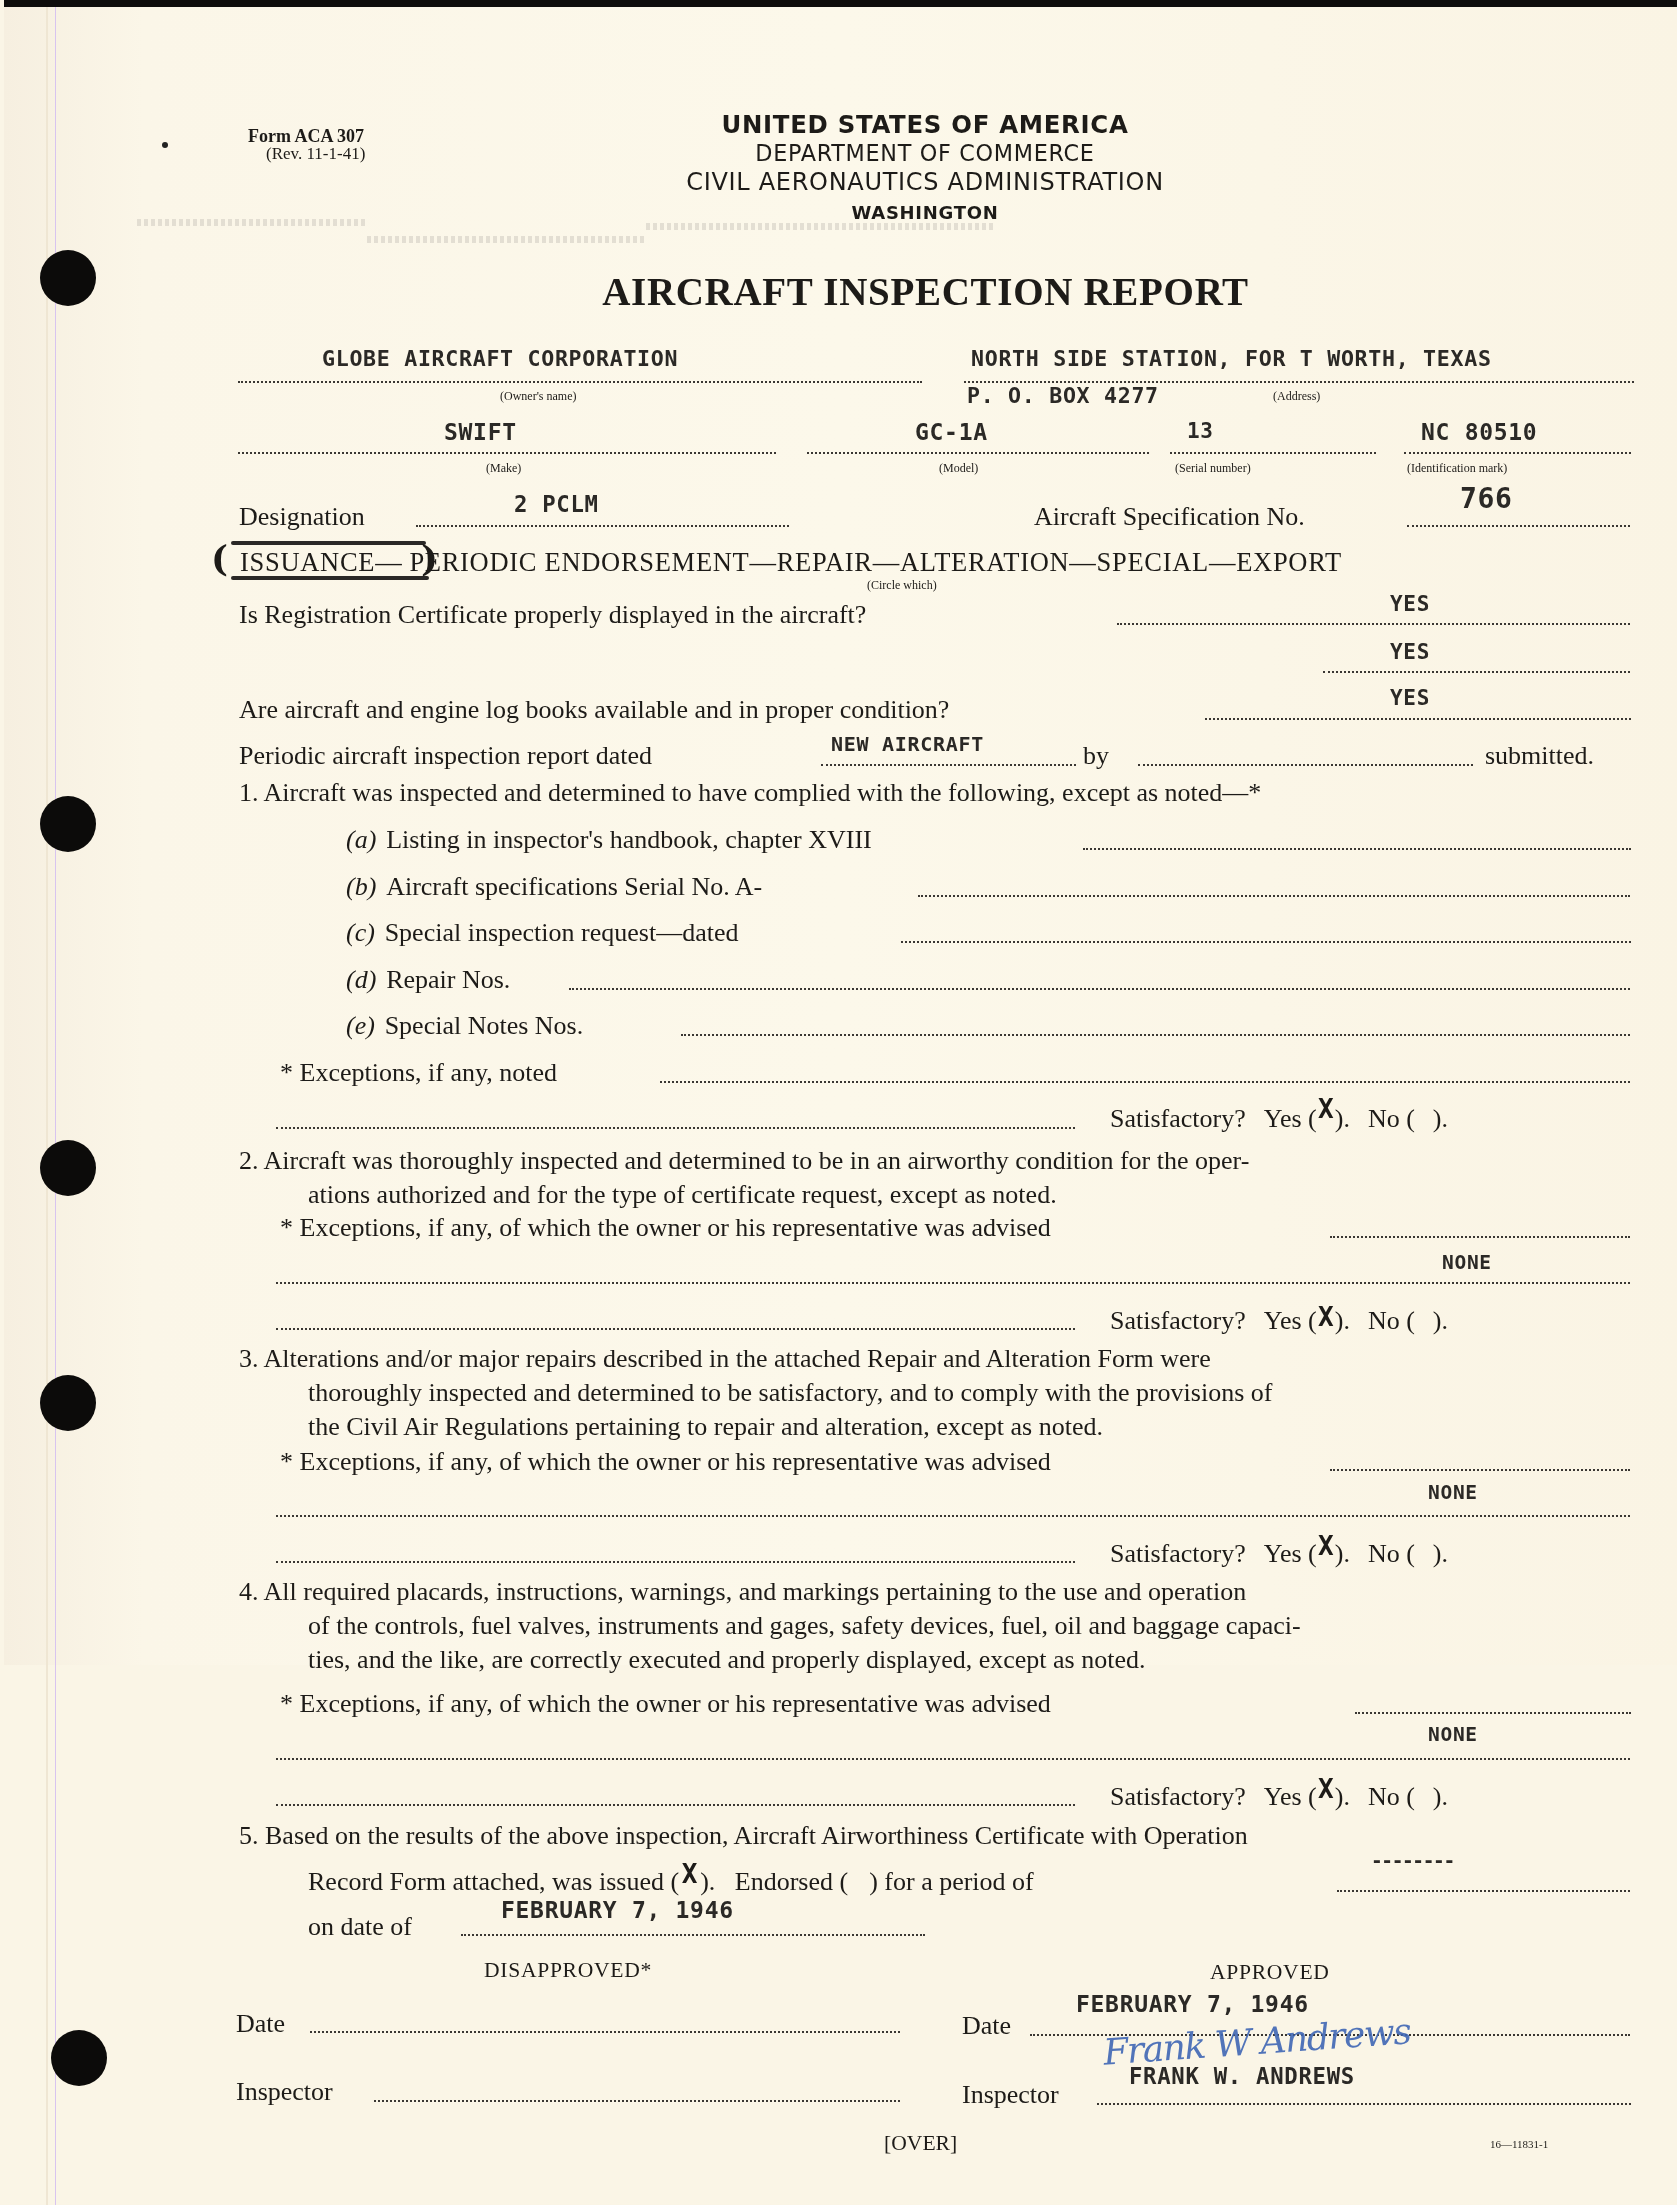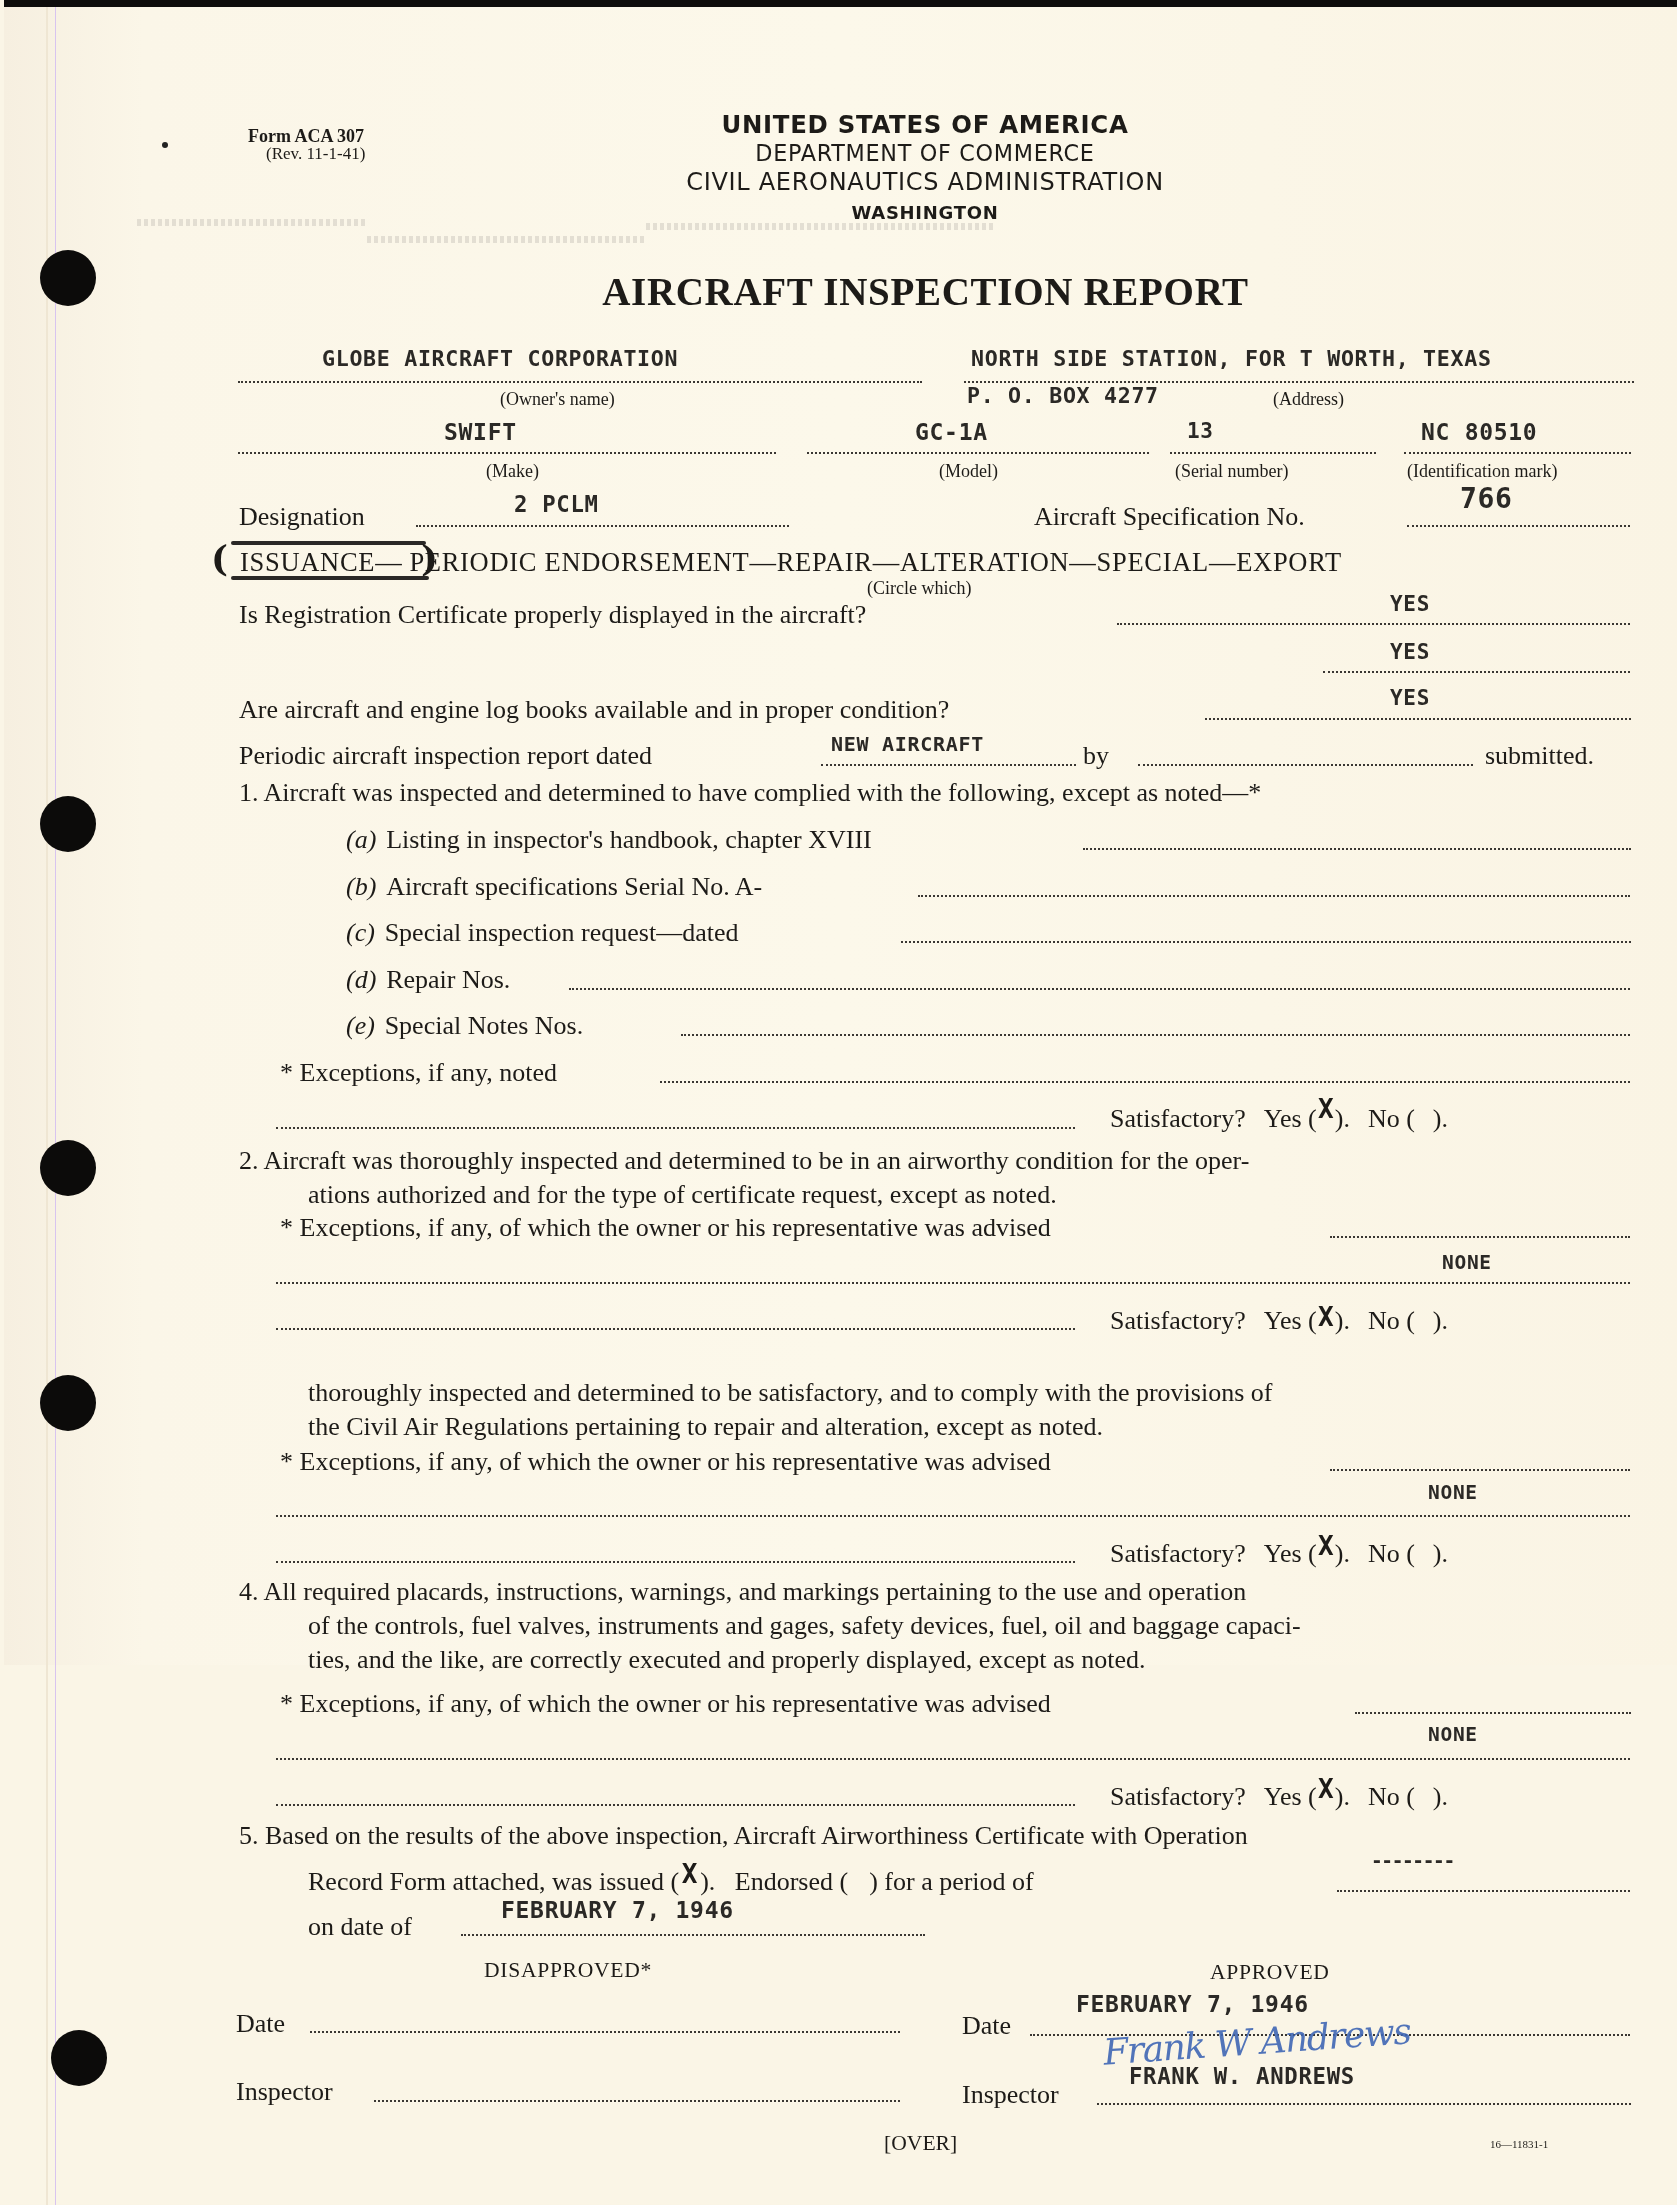--- a/index.html
+++ b/index.html
@@ -15,21 +15,21 @@
   .margin-line { position: absolute; left: 51px; top: 7px; width: 1.4px; height: 2198px; background: #d8c4ef; }
   .margin-line2 { position: absolute; left: 42px; top: 7px; width: 2.1px; height: 2198px; background: #efe6d3; }
   .hole { position: absolute; width: 56px; height: 56px; border-radius: 50%; background: #0c0b0a; }
   .dot { position: absolute; width: 6.3px; height: 6.3px; border-radius: 50%; background: #222; }
 
   .abs { position: absolute; white-space: nowrap; }
   .sans { font-family: "DejaVu Sans", "Liberation Sans", sans-serif; }
   .typed { font-family: "DejaVu Sans Mono", "Liberation Mono", monospace; font-weight: bold;
     color: #2b2926; letter-spacing: 0.7px; filter: blur(0.5px); }
   .body-text { font-size: 26px; line-height: 1; font-family: "Liberation Serif", "DejaVu Serif", serif; }
-  .small { font-size: 18px; font-family: "Liberation Serif", "DejaVu Serif", serif; }
+  .small { font-size: 12px; font-family: "Liberation Serif", "DejaVu Serif", serif; }
   .rule { position: absolute; height: 0; border-bottom: 2.1px dotted #3a3733; }
   .ghost { position: absolute; height: 7px; background: repeating-linear-gradient(90deg, #cfcac0 0 4.2px, transparent 4.2px 7px); opacity: .55; }
 
   .hdr { text-align: center; width: 698px; left: 572px; }
   .circle-top, .circle-bot { position: absolute; height: 3.5px; background: #2a2826; border-radius: 2.1px; }
   .paren-big { position: absolute; font-size: 36px; font-weight: bold; line-height: 1; }
   .sig { position: absolute; font-family: "DejaVu Serif", serif; font-style: italic; color: #3f67b5;
     font-size: 36px; transform: rotate(-4deg); letter-spacing: -1.4px; opacity: .9; }
   .xmark { font-family: "DejaVu Sans Mono", monospace; font-weight: bold; filter: blur(0.6px); }
 </style>
@@ -175,20 +175,21 @@
   <div class="abs body-text" style="left:1106px;top:1308px;display:flex">
     <span>Satisfactory?</span>
     <span style="margin-left:18px">Yes (</span>
     <span class="xmark" style="display:inline-block;width:18px;text-align:center;margin-top:-4.2px">X</span>
     <span>).</span>
     <span style="margin-left:18px">No (</span>
     <span style="display:inline-block;width:18px"></span>
     <span>).</span>
   </div>
 
+  <div class="abs body-text" style="left:235px;top:1346px">3. Alterations and/or major repairs described in the attached Repair and Alteration Form were</div>
   <div class="abs body-text" style="left:304px;top:1380px">thoroughly inspected and determined to be satisfactory, and to comply with the provisions of</div>
   <div class="abs body-text" style="left:304px;top:1414px">the Civil Air Regulations pertaining to repair and alteration, except as noted.</div>
   <div class="abs body-text" style="left:276px;top:1449px">* Exceptions, if any, of which the owner or his representative was advised</div>
   <div class="rule" style="left:1326px;top:1469px;width:300px"></div>
   <div class="abs typed" style="left:1424px;top:1481px;font-size:19.5px">NONE</div>
   <div class="rule" style="left:272px;top:1515px;width:1354px"></div>
   <div class="rule" style="left:272px;top:1561px;width:799px"></div>
   <div class="abs body-text" style="left:1106px;top:1541px;display:flex">
     <span>Satisfactory?</span>
     <span style="margin-left:18px">Yes (</span>

